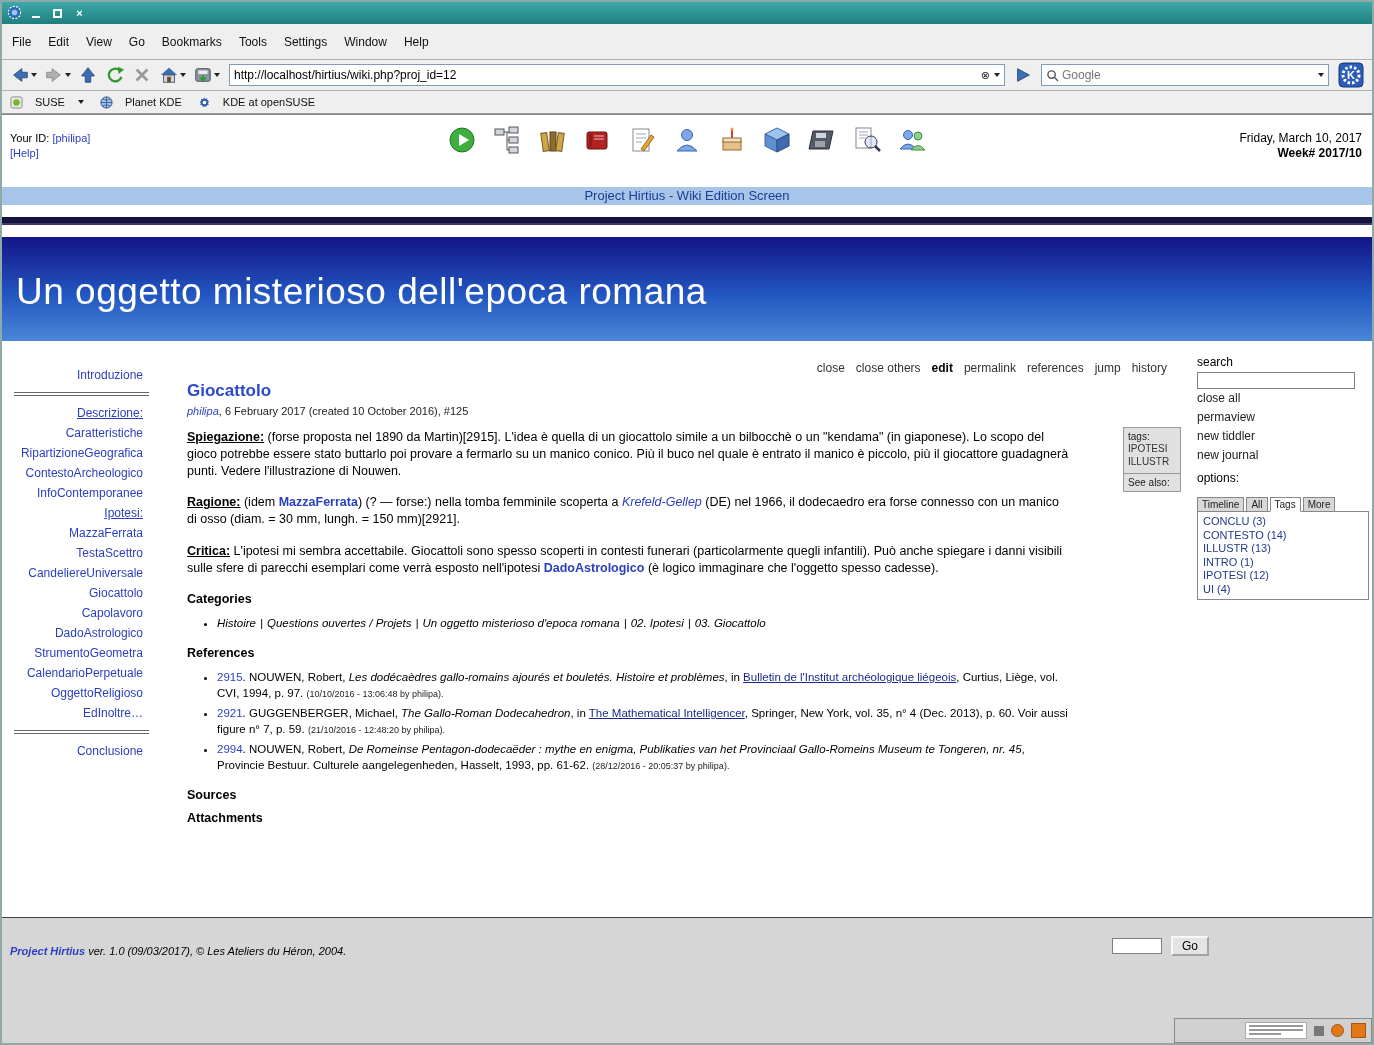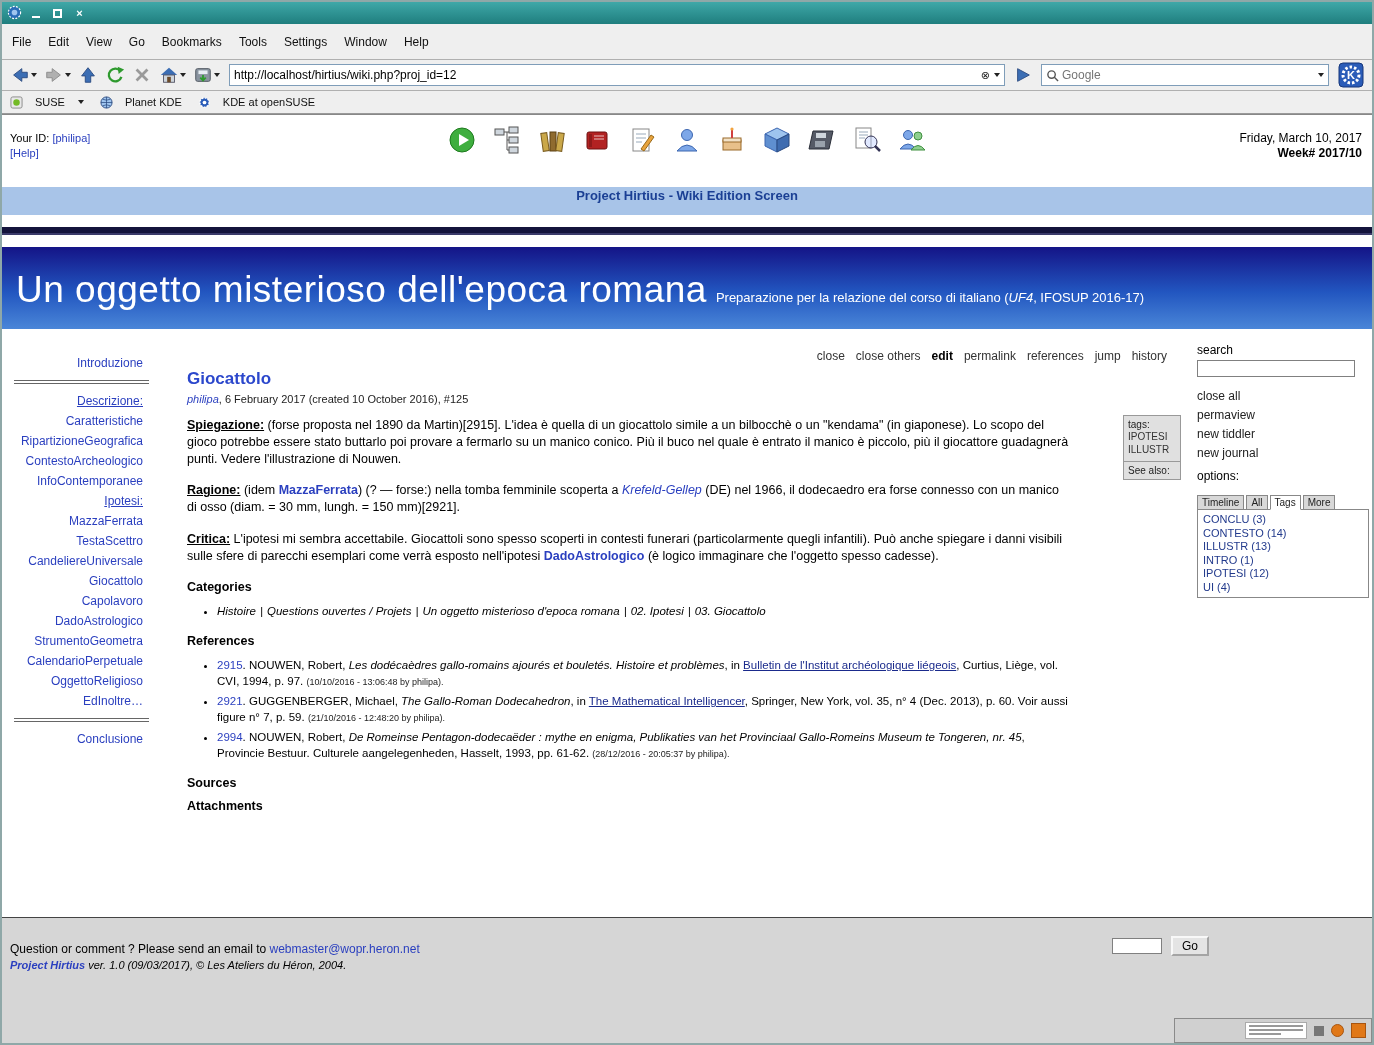--- a/index.html
+++ b/index.html
@@ -48,27 +48,27 @@
               border-top:1px solid #888; }
 
   .page-head { position:relative; height:72px; flex:0 0 auto; }
   .uid-block { position:absolute; left:8px; top:16px; font-size:11px; line-height:15px; color:#000; }
   .date-block { position:absolute; right:10px; top:16px; text-align:right; font-size:12px; line-height:15px; }
   .date-block .wk { font-weight:bold; }
   .appicons { display:flex; justify-content:center; gap:13px; padding-top:9px; }
   .appicon { width:32px; height:32px; display:flex; align-items:center; justify-content:center; }
   .appicon svg { width:30px; height:30px; }
 
-  .screen-bar { height:28px; background:#a8c4e8; text-align:center; font-size:13px;
-                font-weight:bold; color:#1a3f94; line-height:18px; flex:0 0 auto; }
+  .screen-bar { height:18px; background:#a8c4e8; text-align:center; font-size:13px;
+                font-weight:normal; color:#1a3f94; line-height:18px; flex:0 0 auto; }
   .gap-white { height:12px; background:#fff; flex:0 0 auto; }
   .dark-rule { height:8px; background:#14143c; border-bottom:2px solid #3a3a6a; flex:0 0 auto; }
 
-  .banner { height:82px; background:linear-gradient(180deg,#141487 0%,#2256c0 55%,#4a86d8 100%);
-            display:flex; align-items:baseline; padding:22px 0 0 14px; color:#fff; flex:0 0 auto; }
+  .banner { height:104px; background:linear-gradient(180deg,#141487 0%,#2256c0 55%,#4a86d8 100%);
+            display:flex; align-items:baseline; padding:34px 0 0 14px; color:#fff; flex:0 0 auto; }
   .banner-title { font-size:37px; letter-spacing:0.5px; }
   .banner-sub { font-size:13px; margin-left:9px; }
   .banner-sub .em { font-style:italic; }
 
   
   .content { flex:1; display:flex; overflow:hidden; }
   .leftnav { width:155px; padding-top:24px; flex:0 0 auto; }
   .nav-item { text-align:right; padding-right:14px; font-size:12px; line-height:20px;
               color:#2a3fbf; cursor:pointer; white-space:nowrap; }
   .nav-item.u { text-decoration:underline; }
@@ -101,21 +101,21 @@
   .tags-box { position:absolute; right:8px; top:86px; width:58px; border:1px solid #999;
               background:#e0e0e0; font-size:10px; color:#222; }
   .tags-top { padding:3px 4px 5px; }
   .tags-top .tag { display:block; color:#333; cursor:pointer; line-height:13px; }
   .tags-bottom { border-top:1px solid #999; padding:3px 4px; }
 
   .rightpanel { width:183px; padding:14px 4px 0 8px; flex:0 0 auto; font-size:12px; color:#000; }
   .rp-label { margin-bottom:3px; }
   .rp-search { width:158px; height:17px; border:1px solid #808080; background:#fff;
                font-size:11px; font-family:inherit; }
-  .rp-links { margin-top:10px; }
+  .rp-links { }
   .rp-link { line-height:19px; color:#222; cursor:pointer; }
   .rp-options { margin-top:6px; }
   .rp-tabs { margin-top:12px; display:flex; gap:2px; font-size:10px; }
   .rp-tab { border:1px solid #888; padding:1px 4px; background:#d8d8d8; color:#222; cursor:pointer; }
   .rp-tab.active { background:#fff; border-bottom-color:#fff; position:relative; z-index:2; }
   .rp-list { margin-top:-1px; width:172px; border:1px solid #888; background:#fff; padding:3px 0; }
   .rp-tag-item { font-size:11px; color:#223a8c; padding:0 5px; line-height:13.5px; cursor:pointer; }
 
   
   .footer { height:126px; background:#d6d6d6; border-top:1px solid #444; position:relative;
@@ -369,21 +369,20 @@
       </div>
     </div>
 
     <div class="screen-bar">Project Hirtius - Wiki Edition Screen</div>
     <div class="gap-white"></div>
     <div class="dark-rule"></div>
     <div class="gap-white"></div>
 
     <div class="banner">
       <span class="banner-title">Un oggetto misterioso dell'epoca romana</span>
-      <span class="banner-sub"><span>Preparazione per la relazione del corso di italiano (</span><span class="em">UF4</span><span>, IFOSUP 2016-17)</span></span>
     </div>
 
     <div class="content">
 
       <nav class="leftnav">
         <div class="nav-item">Introduzione</div>
         <hr class="nav-hr">
         <div class="nav-item u">Descrizione:</div>
         <div class="nav-item">Caratteristiche</div>
         <div class="nav-item">RipartizioneGeografica</div>
@@ -486,23 +485,20 @@
           <div class="rp-tag-item">CONTESTO (14)</div>
           <div class="rp-tag-item">ILLUSTR (13)</div>
           <div class="rp-tag-item">INTRO (1)</div>
           <div class="rp-tag-item">IPOTESI (12)</div>
           <div class="rp-tag-item">UI (4)</div>
         </div>
       </aside>
     </div>
 
     <div class="footer">
-      <div class="footer-line1">
-        <span>Question or comment ? Please send an email to </span><span class="link">webmaster@wopr.heron.net</span>
-      </div>
       <div class="footer-line2">
         <span class="link">Project Hirtius</span><span> ver. 1.0 (09/03/2017), © Les Ateliers du Héron, 2004.</span>
       </div>
       <div class="mail-group">
         <input class="mail-input" style="">
         <button class="go-btn">Go</button>
       </div>
     </div>
   </div>
 

